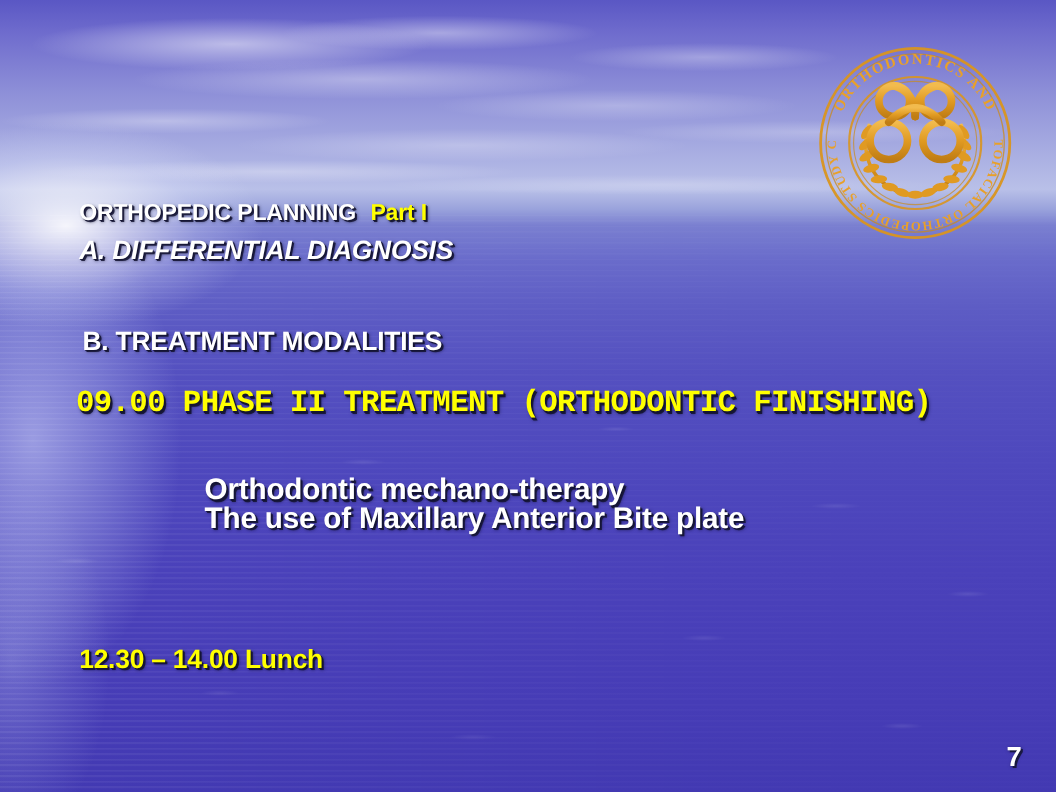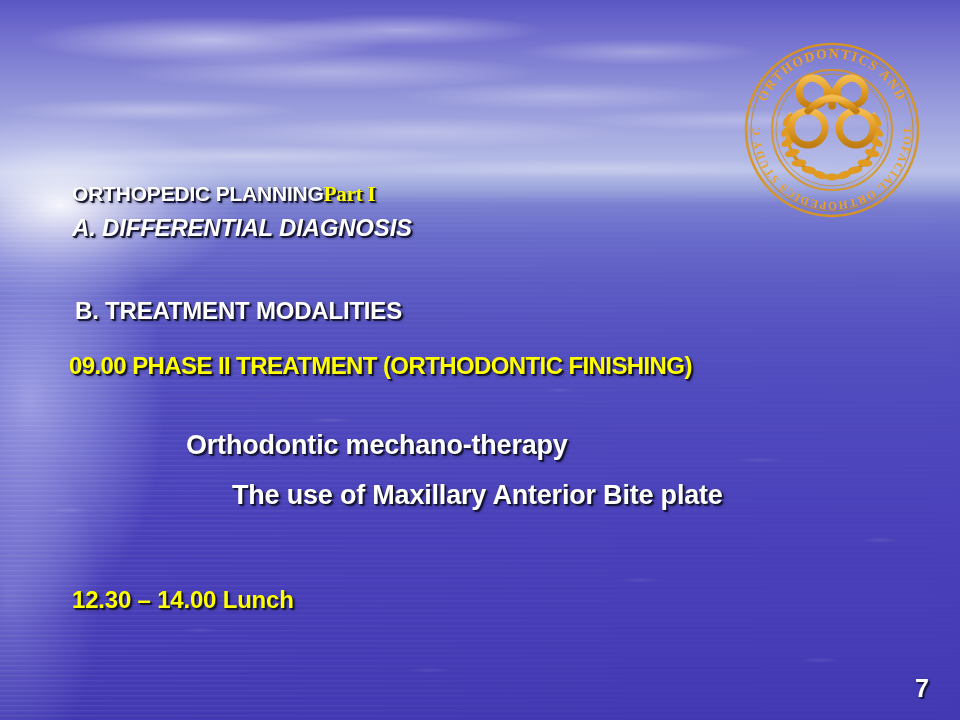--- a/index.html
+++ b/index.html
@@ -155,29 +155,29 @@
       1px 1px 0 rgba(20,20,50,0.9),
       2px 2px 3px rgba(10,10,40,0.6);
   }
 
   
   #ln-title     { left: 72px;  top: 182px; font-size: 21px; }
   #ln-diag      { left: 72px;  top: 214px; font-size: 24px; font-style: italic; }
   #ln-day       { left: 72px;  top: 249px; font-size: 29px; }
   #ln-modal     { left: 75px;  top: 297px; font-size: 24px; }
   #ln-phase1    { left: 128px; top: 322px; font-size: 20px; }
-  #ln-phase2    { left: 69px;  top: 352px; font-size: 24px; letter-spacing: -0.6px; }
+  #ln-phase2    { left: 69px;  top: 352px; font-size: 28px; letter-spacing: -0.6px; font-family: Liberation Mono, monospace; }
 
   .bullet {
     left: 186px;
     font-size: 27px;
   }
   #ln-b1 { top: 391px; }
   #ln-b2 { top: 430px; }
-  #ln-b3 { top: 480px; margin-left: 46px; }
+  #ln-b3 { top: 456px; }
   #ln-b4 { top: 505px; }
 
   #ln-lunch     { left: 72px;  top: 586px; font-size: 24px; text-align: right; }
 
   #page-number {
     position: absolute;
     left: 915px;
     top: 674px;
     font-size: 25px;
     font-weight: bold;
@@ -255,21 +255,21 @@
         <path d="M 118,75 C 108,64 100,62 94,62"></path>
         <path d="M 56,100 L 56,112"></path>
         <path d="M 132,100 L 132,112"></path>
         <path d="M 94,44 L 94,70"></path>
       </g>
     </svg>
   </div>
 
   <div class="content">
 
-    <div class="line white" id="ln-title"><span>ORTHOPEDIC PLANNING</span><span class="yellow" style="font-family:Liberation Serif, serif;">Part I</span></div>
+    <div class="line white" id="ln-title"><span>ORTHOPEDIC PLANNING</span><span class="yellow" style="margin-left:13px;">Part I</span></div>
 
     <div class="line white" id="ln-diag">A. DIFFERENTIAL DIAGNOSIS</div>
 
 
     <div class="line white" id="ln-modal">B. TREATMENT MODALITIES</div>
 
 
     <div class="line yellow" id="ln-phase2">09.00  PHASE II TREATMENT (ORTHODONTIC FINISHING)</div>
 
     <div class="line white bullet" id="ln-b2">Orthodontic mechano-therapy</div>

